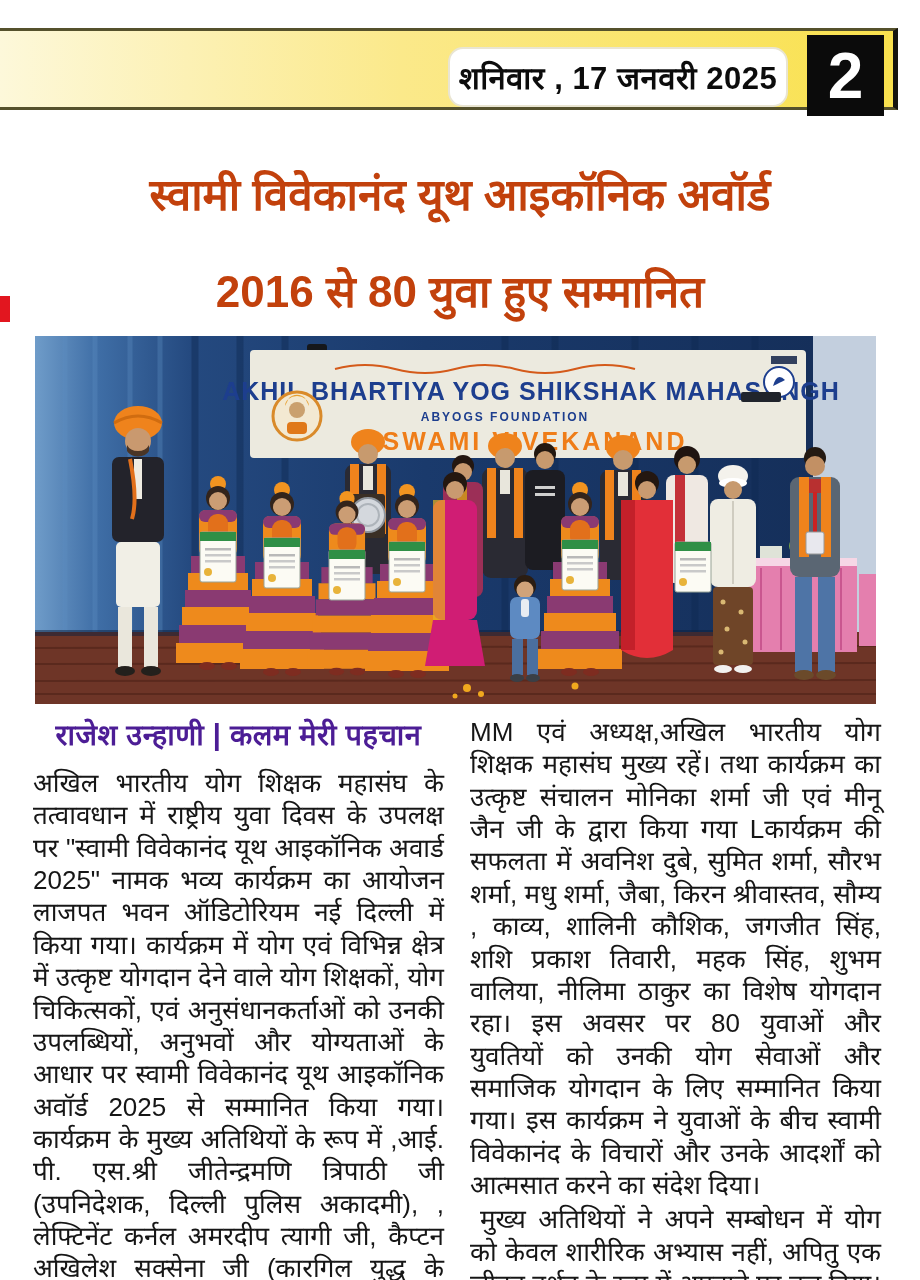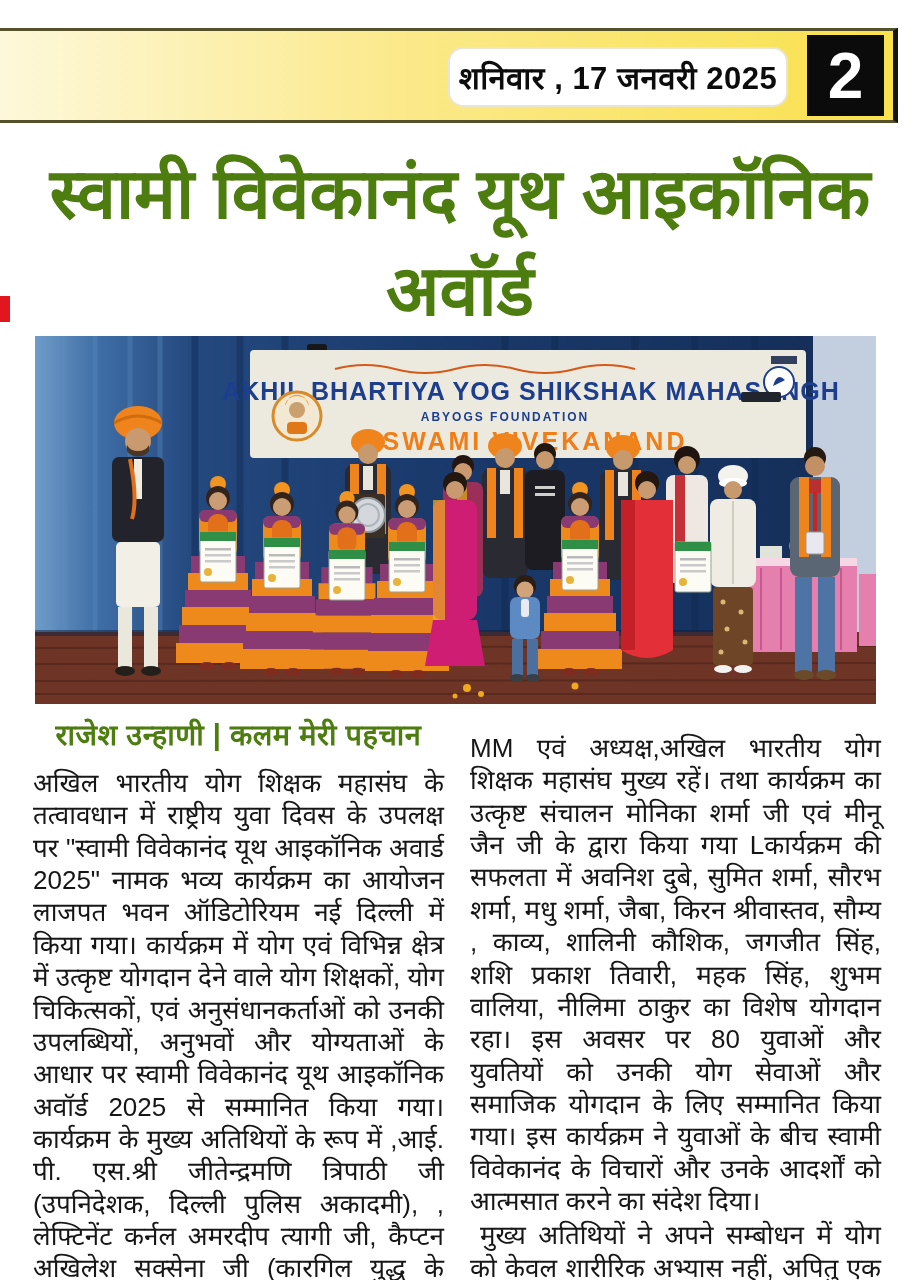--- a/index.html
+++ b/index.html
@@ -2,61 +2,61 @@
 <html><head>
 <meta charset="utf-8">
 <style>
   html,body{margin:0;padding:0;background:#ffffff;}
   .page{
     position:relative;width:920px;height:1280px;background:#ffffff;overflow:hidden;
     font-family:"Liberation Sans","DejaVu Sans",sans-serif;color:#111;
   }
   
   .topbar{
-    position:absolute;left:0;top:28px;width:898px;height:95px;box-sizing:border-box;
+    position:absolute;left:0;top:28px;width:898px;height:82px;box-sizing:border-box;
     background:linear-gradient(90deg,#fdf8da 0%,#fcedx 40%,#fbe98a 45%,#f9e14e 100%);
     background:linear-gradient(90deg,#fdf8da 0%,#fbe98a 45%,#f9e14e 100%);
     border-top:3px solid #55512c;border-bottom:3px solid #55512c;border-right:5px solid #15150f;padding-left:48px;
   }
   .datebox{
     position:absolute;left:448px;top:16px;width:340px;height:60px;background:#ffffff;
     border:2px solid #e9e5d2;border-radius:15px;display:flex;align-items:center;justify-content:center;
     font-size:31px;font-weight:700;color:#0c0c0c;letter-spacing:0.5px;box-sizing:border-box;
   }
   .pagenum{
     position:absolute;left:807px;top:4px;width:77px;height:81px;background:#0b0b0b;color:#ffffff;
     display:flex;align-items:center;justify-content:center;font-size:64px;font-weight:700;
   }
   
   .headline{
     position:absolute;left:0;top:146px;width:920px;text-align:center;
-    font-size:70px;font-weight:800;color:#4d7c0f;line-height:97px;margin:0;
+    font-size:44px;font-weight:800;color:#c2410c;line-height:97px;margin:0;
   }
   .redmark{position:absolute;left:0;top:296px;width:10px;height:26px;background:#e2161f;}
   
   .photo{
     position:absolute;left:35px;top:336px;width:841px;height:368px;margin:0;
     background:#1a3a6c;overflow:hidden;
   }
   .photo svg{display:block;width:100%;height:100%;}
   
   .columns{
     position:absolute;left:33px;top:712px;width:848px;display:flex;gap:26px;
   }
   .col{width:411px;}
   .byline{
-    text-align:center;font-size:29px;font-weight:700;color:#4d7c0f;
+    text-align:center;font-size:29px;font-weight:700;color:#4c1d95;
     margin:2px 0 14px 0;letter-spacing:0.5px;
   }
   .bodytext{
     font-size:26px;line-height:1.245;color:#161616;text-align:justify;text-justify:inter-word;
     margin:0;
   }
   .bodytext.p2{text-indent:10px;margin-top:2px;}
-  .col.right .bodytext:first-child{margin-top:20px;}
+  .col.right .bodytext:first-child{margin-top:4px;}
 </style>
 </head>
 <body>
 
 <div class="page">
 
   <header class="topbar">
     <div class="datebox">
       <span>शनिवार , 17 जनवरी 2025</span>
     </div>

